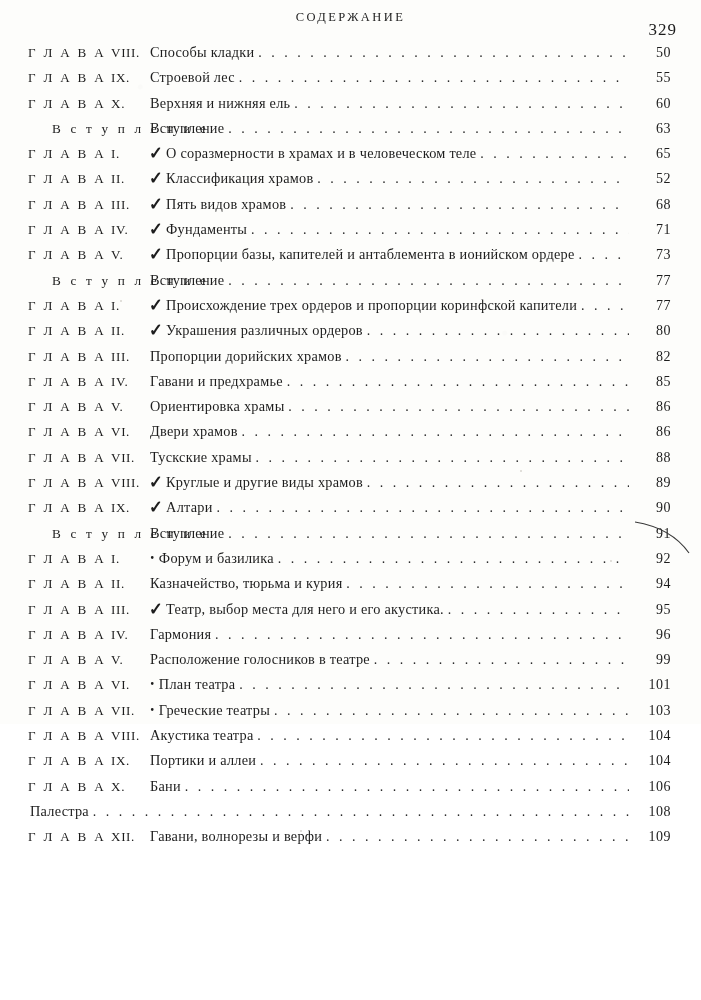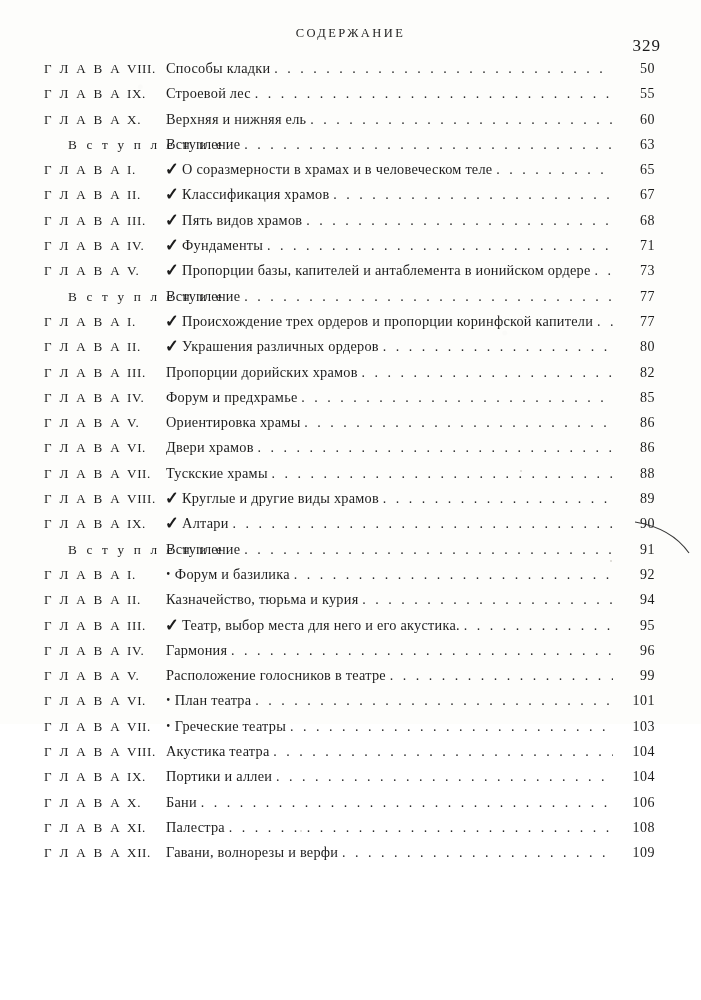--- a/index.html
+++ b/index.html
@@ -13,21 +13,21 @@
     font-family: "Liberation Serif", serif;
     color: #1d1d1d;
     position: relative;
     overflow: hidden;
   }
   .page {
     width: 701px;
     height: 724px;
     position: relative;
     box-sizing: border-box;
-    padding: 16px;
+    padding: 0;
     background:
       radial-gradient(circle at 20% 12%, rgba(0,0,0,0.012) 0 2px, transparent 3px),
       radial-gradient(circle at 72% 46%, rgba(0,0,0,0.012) 0 2px, transparent 3px),
       #fdfdfb;
   }
 
   
   .header {
     position: relative;
     height: 40px;
@@ -165,21 +165,21 @@
         <div class="page-no">63</div>
       </div>
       <div class="row">
         <div class="chap"><span class="word">Г Л А В А</span><span> </span><span class="rn">I.</span></div>
         <div class="title"><span class="tick">✓</span> <span>О соразмерности в храмах и в человеческом теле</span> <span class="dots">. . . . . . . . . . . . . . . . . . . . . . . . . . . . . . . . . . . . . . . . . . . . . . . . . . . . . . . . . .</span></div>
         <div class="page-no">65</div>
       </div>
       <div class="row">
         <div class="chap"><span class="word">Г Л А В А</span><span> </span><span class="rn">II.</span></div>
         <div class="title"><span class="tick">✓</span> <span>Классификация храмов</span> <span class="dots">. . . . . . . . . . . . . . . . . . . . . . . . . . . . . . . . . . . . . . . . . . . . . . . . . . . . . . . . . .</span></div>
-        <div class="page-no">67</div>
+        <div class="page-no">52</div>
       </div>
       <div class="row">
         <div class="chap"><span class="word">Г Л А В А</span><span> </span><span class="rn">III.</span></div>
         <div class="title"><span class="tick">✓</span> <span>Пять видов храмов</span> <span class="dots">. . . . . . . . . . . . . . . . . . . . . . . . . . . . . . . . . . . . . . . . . . . . . . . . . . . . . . . . . .</span></div>
         <div class="page-no">68</div>
       </div>
       <div class="row">
         <div class="chap"><span class="word">Г Л А В А</span><span> </span><span class="rn">IV.</span></div>
         <div class="title"><span class="tick">✓</span> <span>Фундаменты</span> <span class="dots">. . . . . . . . . . . . . . . . . . . . . . . . . . . . . . . . . . . . . . . . . . . . . . . . . . . . . . . . . .</span></div>
         <div class="page-no">71</div>
@@ -204,21 +204,21 @@
         <div class="title"><span class="tick">✓</span> <span>Украшения различных ордеров</span> <span class="dots">. . . . . . . . . . . . . . . . . . . . . . . . . . . . . . . . . . . . . . . . . . . . . . . . . . . . . . . . . .</span></div>
         <div class="page-no">80</div>
       </div>
       <div class="row">
         <div class="chap"><span class="word">Г Л А В А</span><span> </span><span class="rn">III.</span></div>
         <div class="title"><span>Пропорции дорийских храмов</span> <span class="dots">. . . . . . . . . . . . . . . . . . . . . . . . . . . . . . . . . . . . . . . . . . . . . . . . . . . . . . . . . .</span></div>
         <div class="page-no">82</div>
       </div>
       <div class="row">
         <div class="chap"><span class="word">Г Л А В А</span><span> </span><span class="rn">IV.</span></div>
-        <div class="title"><span>Форум и предхрамье</span> <span class="dots">. . . . . . . . . . . . . . . . . . . . . . . . . . . . . . . . . . . . . . . . . . . . . . . . . . . . . . . . . .</span></div>
+        <div class="title"><span>Гавани и предхрамье</span> <span class="dots">. . . . . . . . . . . . . . . . . . . . . . . . . . . . . . . . . . . . . . . . . . . . . . . . . . . . . . . . . .</span></div>
         <div class="page-no">85</div>
       </div>
       <div class="row">
         <div class="chap"><span class="word">Г Л А В А</span><span> </span><span class="rn">V.</span></div>
         <div class="title"><span>Ориентировка храмы</span> <span class="dots">. . . . . . . . . . . . . . . . . . . . . . . . . . . . . . . . . . . . . . . . . . . . . . . . . . . . . . . . . .</span></div>
         <div class="page-no">86</div>
       </div>
       <div class="row">
         <div class="chap"><span class="word">Г Л А В А</span><span> </span><span class="rn">VI.</span></div>
         <div class="title"><span>Двери храмов</span> <span class="dots">. . . . . . . . . . . . . . . . . . . . . . . . . . . . . . . . . . . . . . . . . . . . . . . . . . . . . . . . . .</span></div>
@@ -288,21 +288,20 @@
         <div class="chap"><span class="word">Г Л А В А</span><span> </span><span class="rn">IX.</span></div>
         <div class="title"><span>Портики и аллеи</span> <span class="dots">. . . . . . . . . . . . . . . . . . . . . . . . . . . . . . . . . . . . . . . . . . . . . . . . . . . . . . . . . .</span></div>
         <div class="page-no">104</div>
       </div>
       <div class="row">
         <div class="chap"><span class="word">Г Л А В А</span><span> </span><span class="rn">X.</span></div>
         <div class="title"><span>Бани</span> <span class="dots">. . . . . . . . . . . . . . . . . . . . . . . . . . . . . . . . . . . . . . . . . . . . . . . . . . . . . . . . . .</span></div>
         <div class="page-no">106</div>
       </div>
       <div class="row">
-        <div class="chap"><span class="word">Г Л А В А</span><span> </span><span class="rn">XI.</span></div>
         <div class="title"><span>Палестра</span> <span class="dots">. . . . . . . . . . . . . . . . . . . . . . . . . . . . . . . . . . . . . . . . . . . . . . . . . . . . . . . . . .</span></div>
         <div class="page-no">108</div>
       </div>
       <div class="row">
         <div class="chap"><span class="word">Г Л А В А</span><span> </span><span class="rn">XII.</span></div>
         <div class="title"><span>Гавани, волнорезы и верфи</span> <span class="dots">. . . . . . . . . . . . . . . . . . . . . . . . . . . . . . . . . . . . . . . . . . . . . . . . . . . . . . . . . .</span></div>
         <div class="page-no">109</div>
       </div>
     </div>
 

